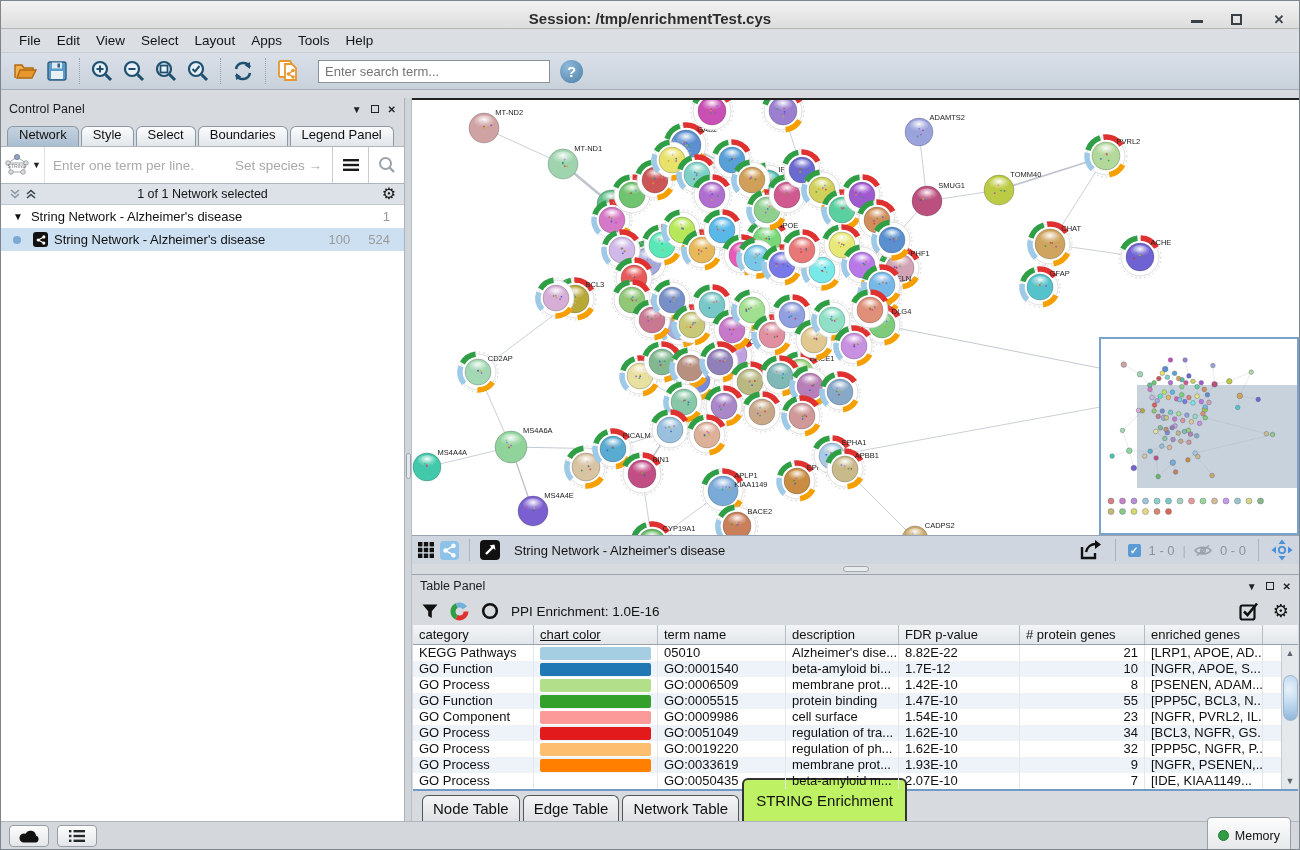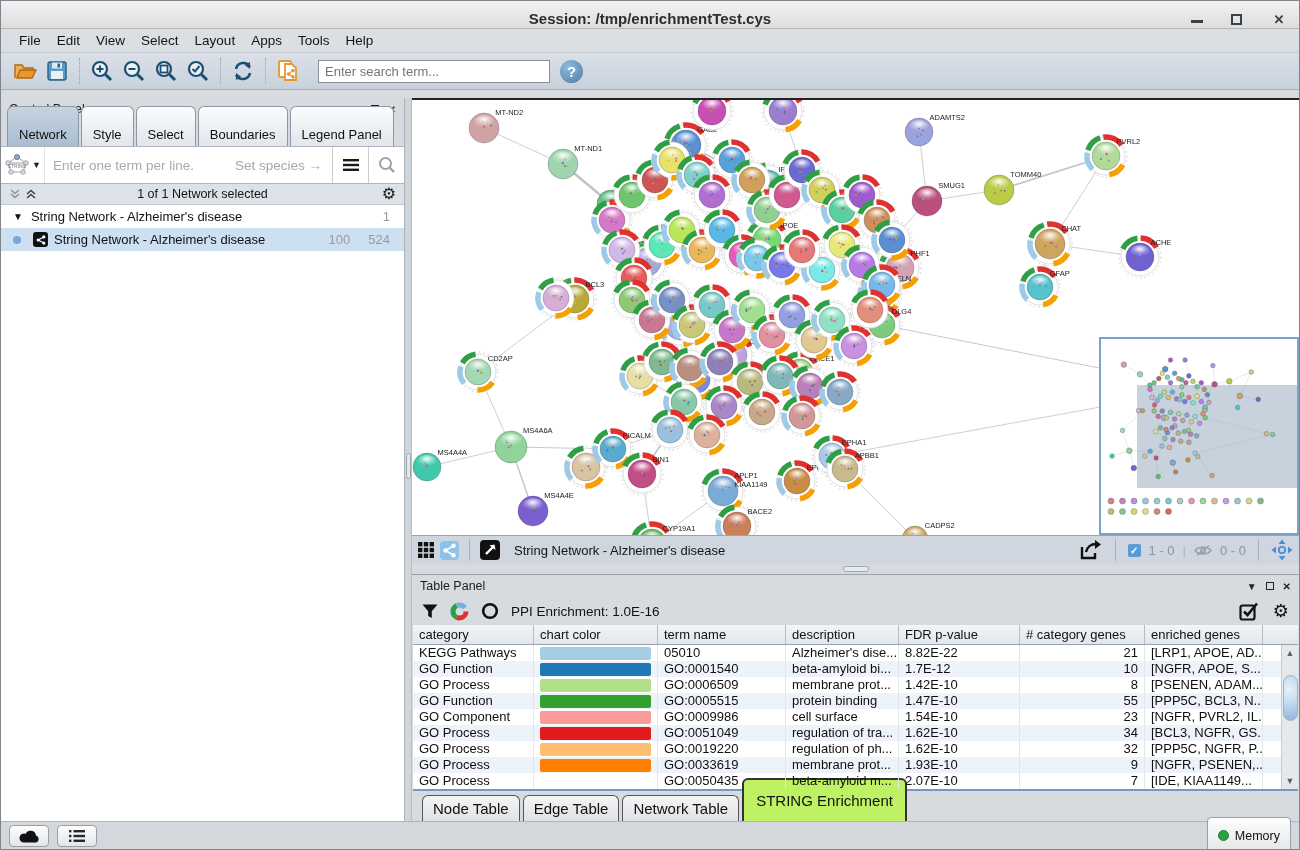--- a/index.html
+++ b/index.html
@@ -30,21 +30,21 @@
   .control-panel{width:404px;background:#d7dbe0;display:flex;flex-direction:column;border-right:1px solid #aab2bb;}
   .v-split{width:8px;background:#d0d5da;position:relative;border-right:1px solid #b9bfc6;}
   .v-split .grip{position:absolute;left:1px;top:355px;width:5px;height:26px;border:1px solid #9aa2ab;border-radius:3px;background:#e4e8ec;}
   .right-col{flex:1;display:flex;flex-direction:column;background:#d7dbe0;}
 
   
   .cp-header,.tp-header{height:22px;display:flex;align-items:center;padding:0 8px;font-size:12.5px;color:#1d1d1d;}
   .panel-ctrls{margin-left:auto;display:flex;gap:9px;align-items:center;color:#222;font-size:10px;}
   .panel-ctrls .sq{width:8px;height:8px;border:1.5px solid #222;}
   .cp-tabs{height:26px;display:flex;align-items:flex-end;padding:0 0 0 6px;gap:2px;}
-  .cp-tab{border:1px solid #8b98a5;border-bottom:none;border-radius:6px 6px 0 0;padding:20px 11px 4px;font-size:13px;color:#101010;background:linear-gradient(#fbfcfd,#e1e6eb);white-space:nowrap;}
+  .cp-tab{border:1px solid #8b98a5;border-bottom:none;border-radius:6px 6px 0 0;padding:0 11px 4px;font-size:13px;color:#101010;background:linear-gradient(#fbfcfd,#e1e6eb);white-space:nowrap;}
   .cp-tab.active{background:linear-gradient(#c7d3df,#a9bed1);}
   .string-row{height:38px;background:#fff;border-top:1px solid #aeb5bd;border-bottom:1px solid #aeb5bd;display:flex;align-items:center;}
   .string-logo{width:44px;display:flex;align-items:center;justify-content:center;gap:2px;border-right:1px solid #e2e2e2;height:100%;}
   .string-input{flex:1;border:none;outline:none;font-size:13.5px;color:#333;padding:0 8px;min-width:10px;}
   .string-input::placeholder{color:#aaa;}
   .species-label{color:#a8a8a8;font-size:13.5px;margin-right:10px;white-space:nowrap;}
   .sr-btn{width:36px;height:100%;display:flex;align-items:center;justify-content:center;border-left:1px solid #ccc;}
   .sel-bar{height:21px;background:#dde2e8;border-bottom:1px solid #c3c9d0;display:flex;align-items:center;padding:0 8px;font-size:12.5px;color:#141414;position:relative;}
   .sel-bar .sel-text{position:absolute;left:0;right:0;text-align:center;}
   .sel-bar .gear{margin-left:auto;z-index:2;font-size:16px;line-height:16px;color:#1a1a1a;}
@@ -2190,25 +2190,25 @@
                 <rect x="1.5" y="3.5" width="14" height="14" rx="2" fill="none" stroke="#111" stroke-width="2.2"></rect>
                 <path d="M5 9.5 L8.5 13 L18 1.5" fill="none" stroke="#111" stroke-width="2.6"></path>
               </svg>
             <span class="gear">⚙</span>
           </div>
         </div>
 
         <div class="enrich">
           <div class="thead" id="thead">
               <div class="th" style="width: 121px;">category</div>
-              <div class="th" style="width: 124px;">chart color</div>
+              <div class="th" style="width: 124px; text-decoration: underline;">chart color</div>
               <div class="th" style="width: 128px;">term name</div>
               <div class="th" style="width: 113px;">description</div>
               <div class="th" style="width: 121px;">FDR p-value</div>
-              <div class="th" style="width: 125px;"># category genes</div>
+              <div class="th" style="width: 125px;"># protein genes</div>
               <div class="th" style="width: 118px;">enriched genes</div>
             </div>
           <div class="tbody" id="tbody">
             <div class="tr">
                 <div class="td" style="width: 121px;">KEGG Pathways</div>
                 <div class="td" style="width: 124px;">
                   <div class="swatch" style="background: rgb(166, 206, 227);"></div>
                 </div>
                 <div class="td" style="width: 128px;">05010</div>
                 <div class="td" style="width: 113px;">Alzheimer's dise...</div>

